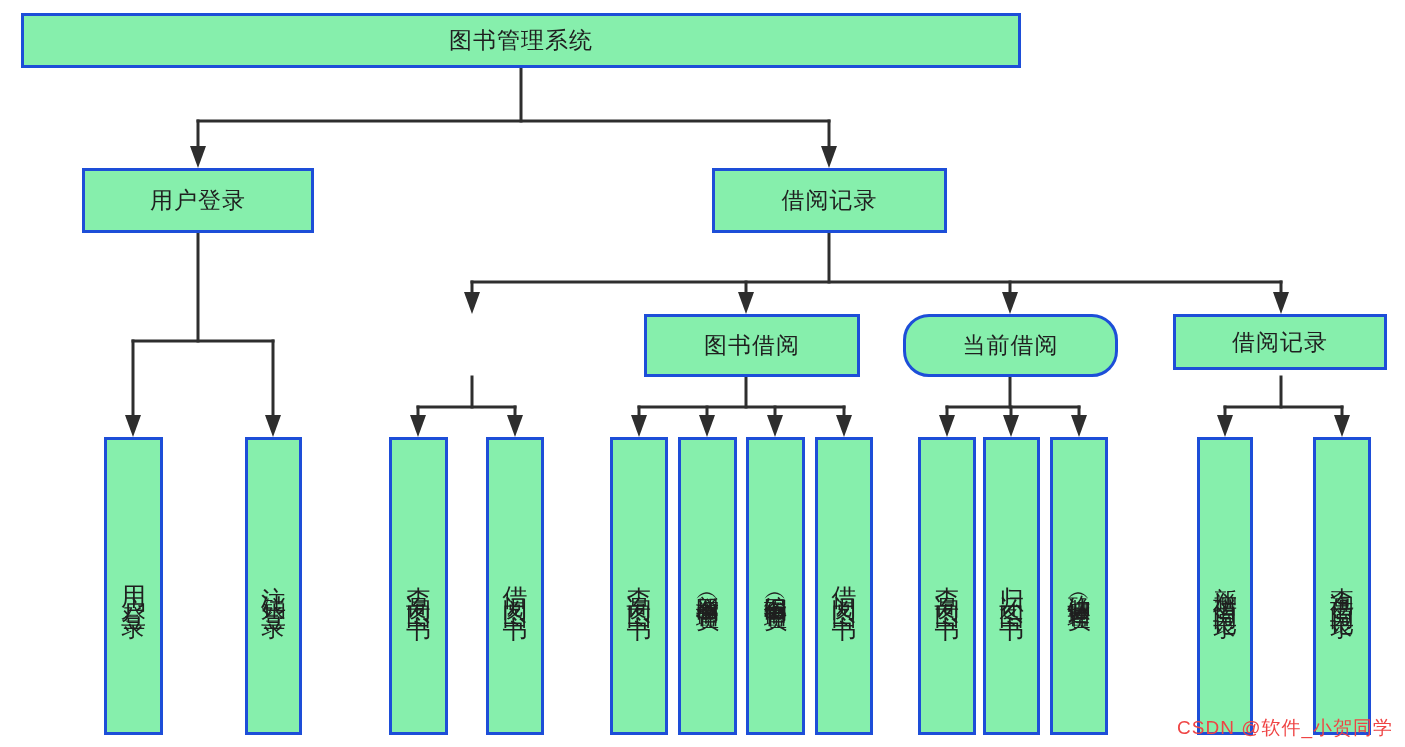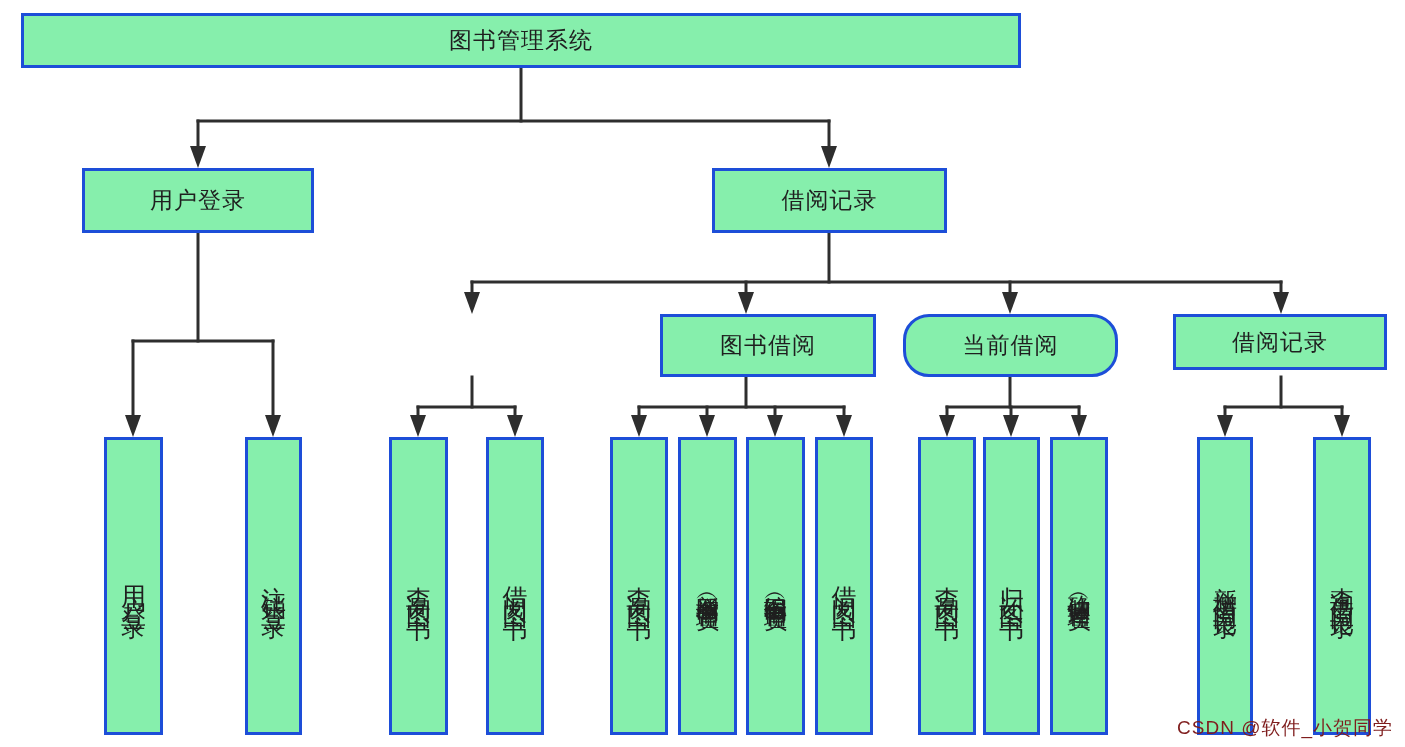--- a/index.html
+++ b/index.html
@@ -37,21 +37,21 @@
     letter-spacing: 10px;
     line-height: 1;
   }
   .v.mid   { font-size: 24px; letter-spacing: 6px; }
   .v.dense { font-size: 23px; letter-spacing: 2px; }
   .watermark {
     position: absolute;
     right: 12px;
     bottom: 6px;
     font-size: 19px;
-    color: #7f1d1d;
+    color: #ef4444;
     letter-spacing: 1px;
     white-space: nowrap;
   }
 </style>
 </head>
 <body>
 
 <div class="stage">
 
   <svg class="wires" viewBox="0 0 1405 747">
@@ -118,21 +118,21 @@
       <polygon points="1217,415 1233,415 1225,437"></polygon>
       <polygon points="1334,415 1350,415 1342,437"></polygon>
     </g>
   </svg>
 
   <div class="box h" style="left:21px; top:13px; width:1000px; height:55px;">图书管理系统</div>
 
   <div class="box h" style="left:82px; top:168px; width:232px; height:65px;">用户登录</div>
   <div class="box h" style="left:712px; top:168px; width:235px; height:65px;">借阅记录</div>
 
-  <div class="box h" style="left:660px; top:314px; width:216px; height:63px;">图书借阅</div>
+  <div class="box h" style="left:644px; top:314px; width:216px; height:63px;">图书借阅</div>
   <div class="box h" style="left:903px; top:314px; width:215px; height:63px;border-radius:26px;">当前借阅</div>
   <div class="box h" style="left:1173px; top:314px; width:214px; height:56px;">借阅记录</div>
 
   <div class="box v" style="left:104px; top:437px; width:59px; height:298px;">用户登录</div>
   <div class="box v" style="left:245px; top:437px; width:57px; height:298px;">注销登录</div>
 
   <div class="box v" style="left:389px; top:437px; width:59px; height:298px;">查询图书</div>
   <div class="box v" style="left:486px; top:437px; width:58px; height:298px;">借阅图书</div>
 
   <div class="box v" style="left:610px; top:437px; width:58px; height:298px;">查询图书</div>

